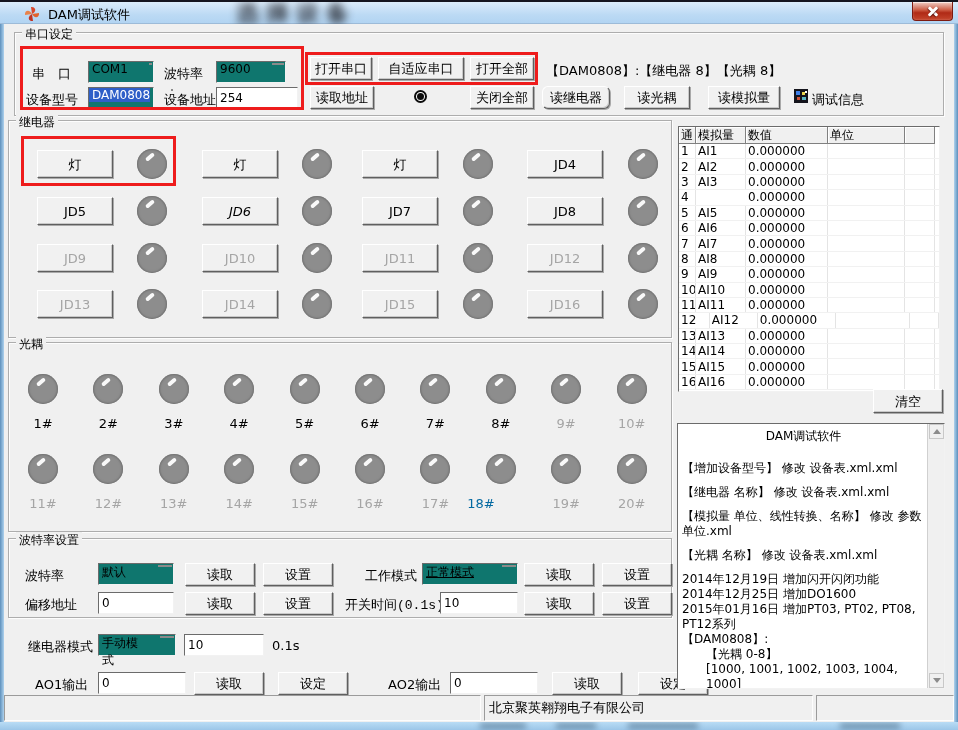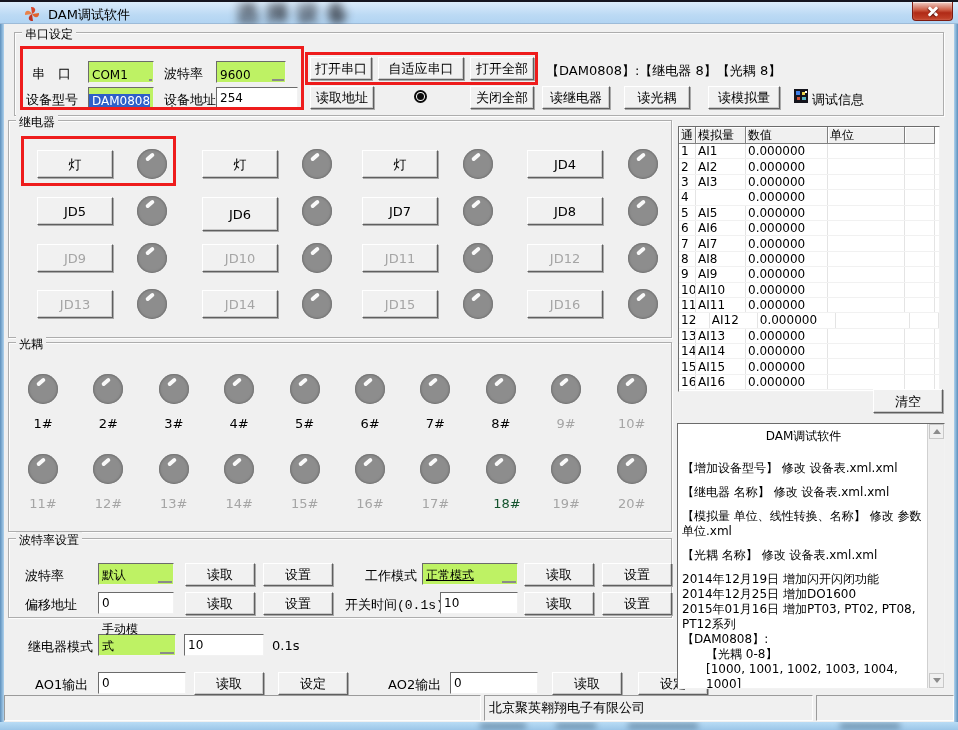--- a/index.html
+++ b/index.html
@@ -29,22 +29,22 @@
   .groupbox{position:absolute;border:1px solid #adadad;box-shadow:inset 1px 1px 0 #fdfdfd,1px 1px 0 #fdfdfd;}
   .grouplabel{position:absolute;background:#f0f0f0;padding:0 3px;font-size:12px;color:#000;z-index:2;}
 
   .btn3d{position:absolute;background:#f1f1f1;border:1px solid;border-color:#ffffff #5f5f5f #5f5f5f #ffffff;
     box-shadow:1px 1px 0 #a9a9a9, inset -1px -1px 0 #c9c9c9;display:flex;align-items:center;justify-content:center;
     font-size:13px;color:#000;cursor:pointer;line-height:1;}
   .btn3d.disabled{color:#a5a5a5;}
   .field{position:absolute;background:#fff;border:1px solid;border-color:#6b6b6b #f2f2f2 #f2f2f2 #6b6b6b;
     font-size:12px;color:#000;padding:0 2px;display:flex;align-items:center;}
   input.field{padding:0 3px;outline:none;}
-  .combo{position:absolute;background:#bef264;border:1px solid;border-color:#6b6b6b #f2f2f2 #f2f2f2 #6b6b6b;
-    display:flex;align-items:flex-end;font-size:12px;gap:20px;}
+  .combo{position:absolute;background:#0f766e;border:1px solid;border-color:#6b6b6b #f2f2f2 #f2f2f2 #6b6b6b;
+    display:flex;align-items:flex-start;font-size:12px;gap:20px;}
   .combo .cv{flex:1;display:flex;align-items:center;padding-left:3px;}
   .combo.selected .cv{background:#2e5fc8;color:#fff;}
   .combo .cb{width:14px;margin:1px;background:repeating-linear-gradient(180deg,#ededed 0 2px,#969696 2px 3px);
     border:1px solid #8a8a8a;cursor:pointer;}
   .lbl{position:absolute;font-size:13px;color:#000;white-space:nowrap;}
   .lbl.disabled{color:#a5a5a5;}
 
   .red-rect{position:absolute;border:3px solid #ee1c1c;z-index:5;pointer-events:none;}
 
   .knob{position:absolute;width:30px;height:30px;border-radius:50%;background:#8d8d8d;
@@ -127,21 +127,21 @@
     <input class="field" style="left: 212px; top: 63px; width: 82px; height: 22px;" value="254">
 
     <div class="btn3d" style="left:306px;top:33px;width:62px;height:23px;">打开串口</div>
     <div class="btn3d" style="left:374px;top:33px;width:86px;height:23px;">自适应串口</div>
     <div class="btn3d" style="left:466px;top:33px;width:64px;height:23px;">打开全部</div>
     <span class="lbl" style="left:542px;top:38px;">【DAM0808】:【继电器  8】【光耦 8】</span>
 
     <div class="btn3d" style="left:306px;top:62px;width:64px;height:23px;">读取地址</div>
     <div class="status-dot" style="left:410px;top:66px;"></div>
     <div class="btn3d" style="left:466px;top:62px;width:64px;height:23px;">关闭全部</div>
-    <div class="btn3d" style="left:538px;top:62px;width:68px;height:23px;">读继电器</div>
+    <div class="btn3d" style="left:538px;top:62px;width:68px;height:23px;border-radius:6px;">读继电器</div>
     <div class="btn3d" style="left:620px;top:62px;width:66px;height:23px;">读光耦</div>
     <div class="btn3d" style="left:704px;top:62px;width:72px;height:23px;">读模拟量</div>
     <svg class="debug-icon" style="left:790px;top:65px;" viewBox="0 0 14 14">
       <rect x="0" y="0" width="14" height="14" fill="#14141c"></rect>
       <rect x="2" y="2" width="4" height="4" fill="#3f7fe8"></rect>
       <rect x="8" y="3" width="3" height="3" fill="#e8d44d"></rect>
       <rect x="3" y="8" width="3" height="3" fill="#d05038"></rect>
       <rect x="8" y="8" width="4" height="3" fill="#59b8c8"></rect>
       <rect x="11" y="2" width="2" height="2" fill="#ffffff"></rect>
     </svg>
@@ -362,21 +362,21 @@
   <div class="btn3d" style="left: 33px; top: 126px; width: 76px; height: 28px;">灯</div>
       <div class="knob" style="left: 133px; top: 125px;"></div>
       <div class="btn3d" style="left: 198px; top: 126px; width: 76px; height: 28px;">灯</div>
       <div class="knob" style="left: 298px; top: 125px;"></div>
       <div class="btn3d" style="left: 358px; top: 126px; width: 76px; height: 28px;">灯</div>
       <div class="knob" style="left: 459px; top: 125px;"></div>
       <div class="btn3d" style="left: 523px; top: 126px; width: 76px; height: 28px;">JD4</div>
       <div class="knob" style="left: 624px; top: 125px;"></div>
       <div class="btn3d" style="left: 33px; top: 173px; width: 76px; height: 28px;">JD5</div>
       <div class="knob" style="left: 133px; top: 172px;"></div>
-      <div class="btn3d" style="left: 198px; top: 173px; width: 76px; height: 34px;">JD6</div>
+      <div class="btn3d" style="left: 198px; top: 173px; width: 76px; height: 28px; font-style: italic;">JD6</div>
       <div class="knob" style="left: 298px; top: 172px;"></div>
       <div class="btn3d" style="left: 358px; top: 173px; width: 76px; height: 28px;">JD7</div>
       <div class="knob" style="left: 459px; top: 172px;"></div>
       <div class="btn3d" style="left: 523px; top: 173px; width: 76px; height: 28px;">JD8</div>
       <div class="knob" style="left: 624px; top: 172px;"></div>
       <div class="btn3d disabled" style="left: 33px; top: 220px; width: 76px; height: 28px;">JD9</div>
       <div class="knob" style="left: 133px; top: 219px;"></div>
       <div class="btn3d disabled" style="left: 198px; top: 220px; width: 76px; height: 28px;">JD10</div>
       <div class="knob" style="left: 298px; top: 219px;"></div>
       <div class="btn3d disabled" style="left: 358px; top: 220px; width: 76px; height: 28px;">JD11</div>
@@ -419,21 +419,21 @@
       <div class="opto-label lbl disabled" style="left: 141.8px; top: 472px; color: rgb(165, 165, 165);">13#</div>
       <div class="knob" style="left: 220.2px; top: 430px;"></div>
       <div class="opto-label lbl disabled" style="left: 207.2px; top: 472px; color: rgb(165, 165, 165);">14#</div>
       <div class="knob" style="left: 285.6px; top: 430px;"></div>
       <div class="opto-label lbl disabled" style="left: 272.6px; top: 472px; color: rgb(165, 165, 165);">15#</div>
       <div class="knob" style="left: 351px; top: 430px;"></div>
       <div class="opto-label lbl disabled" style="left: 338px; top: 472px; color: rgb(165, 165, 165);">16#</div>
       <div class="knob" style="left: 416.4px; top: 430px;"></div>
       <div class="opto-label lbl disabled" style="left: 403.4px; top: 472px; color: rgb(165, 165, 165);">17#</div>
       <div class="knob" style="left: 481.8px; top: 430px;"></div>
-      <div class="opto-label lbl disabled" style="left: 475px; top: 472px; color: #14532d;">18#</div>
+      <div class="opto-label lbl disabled" style="left: 449px; top: 472px; color: #0369a1;">18#</div>
       <div class="knob" style="left: 547.2px; top: 430px;"></div>
       <div class="opto-label lbl disabled" style="left: 534.2px; top: 472px; color: rgb(165, 165, 165);">19#</div>
       <div class="knob" style="left: 612.6px; top: 430px;"></div>
       <div class="opto-label lbl disabled" style="left: 599.6px; top: 472px; color: rgb(165, 165, 165);">20#</div>
     </div>
 
   <div class="border-l"></div>
   <div class="border-r"></div>
   <div class="border-b">
     <div class="bb-blob" style="left:480px;width:46px;"></div>

